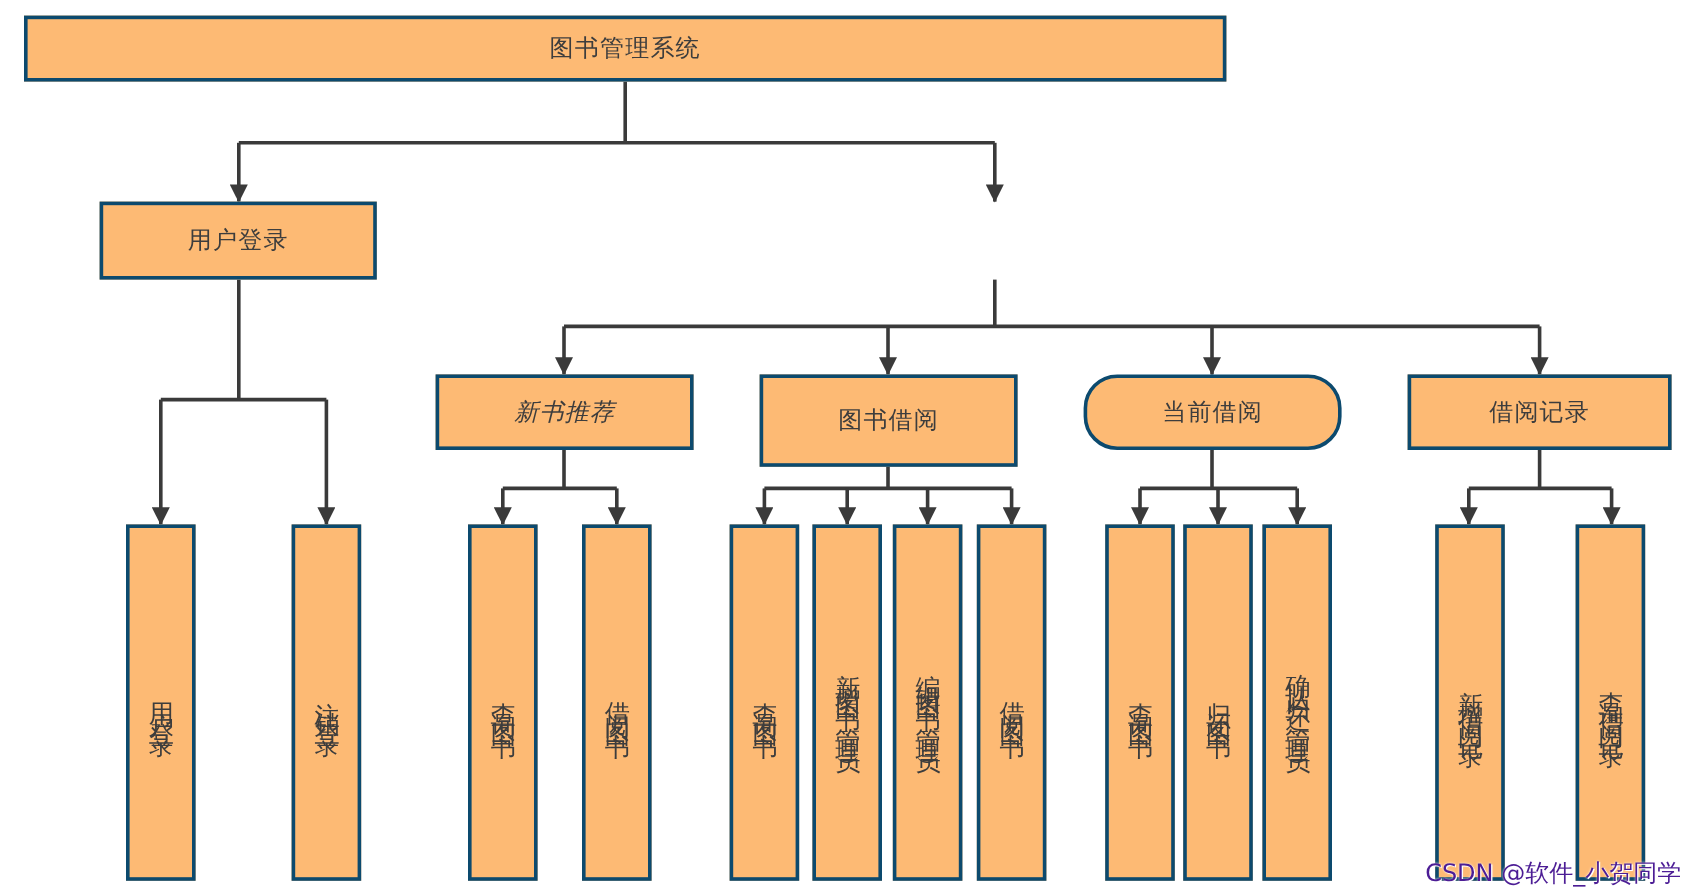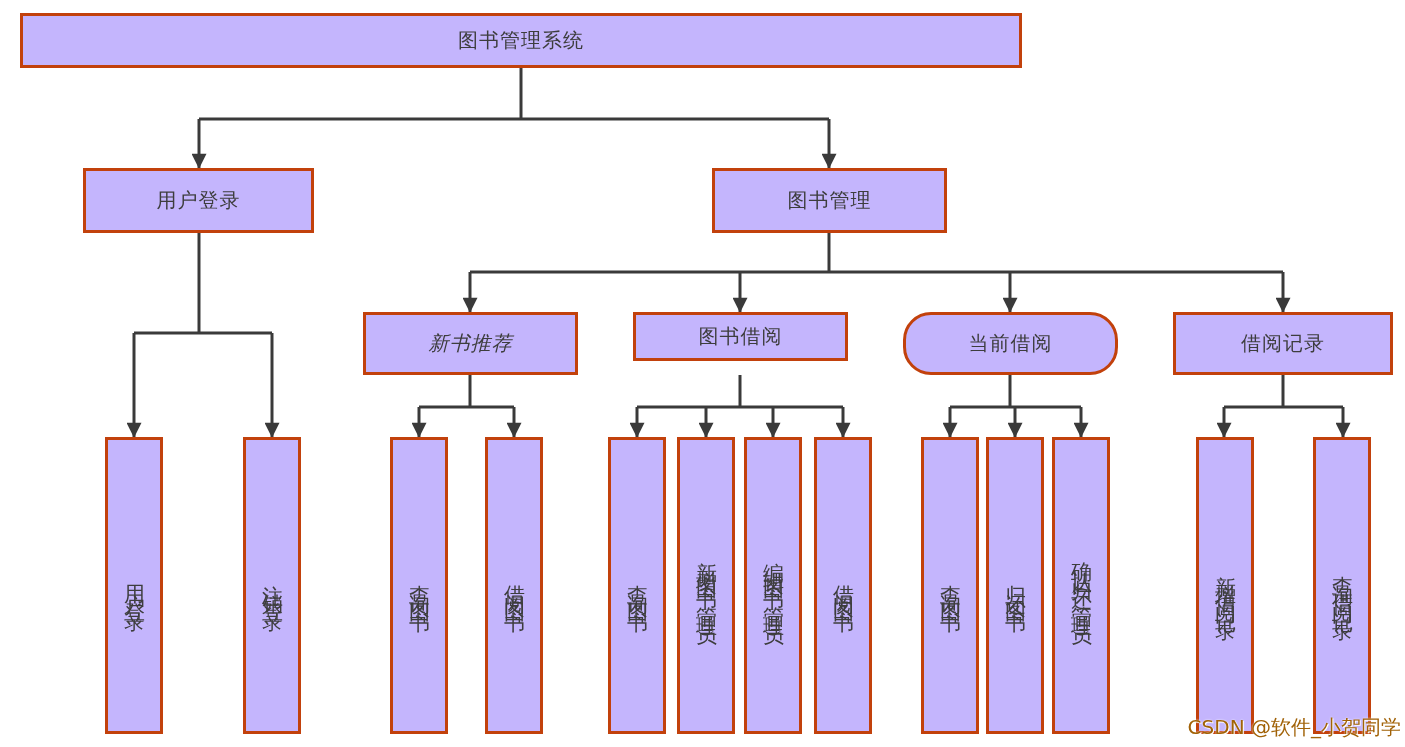--- a/index.html
+++ b/index.html
@@ -14,43 +14,43 @@
   .connector-layer {
     position: absolute;
     left: 0; top: 0;
     width: 1405px; height: 747px;
     pointer-events: none;
   }
   .connector-layer path { stroke: #3a3a3a; stroke-width: 3; fill: none; }
   .node {
     position: absolute;
     box-sizing: border-box;
-    border: 3px solid #c2410c;
-    background: #c4b5fd;
+    border: 3px solid #0c4a6e;
+    background: #fdba74;
     display: flex;
     align-items: center;
     justify-content: center;
     color: #3d3d3d;
   }
   .h-node { font-size: 20px; letter-spacing: 1px; }
   .leaf { width: 58px; height: 297px; top: 437px; }
   .leaf .v-label {
     writing-mode: vertical-rl;
     text-orientation: mixed;
     font-size: 21px;
     letter-spacing: 9px;
     line-height: 1;
     color: #3d3d3d;
   }
   .watermark {
     position: absolute;
     top: 714px;
     right: 4px;
     font-size: 20px;
-    color: #a16207;
+    color: #4c1d95;
     text-shadow: 0 0 2px #ffffff, 1px 1px 0 #ffffff;
     white-space: nowrap;
   }
 </style>
 </head>
 <body>
 
 <div class="canvas">
 
   <svg class="connector-layer" viewBox="0 0 1405 747" xmlns="http://www.w3.org/2000/svg">
@@ -115,28 +115,25 @@
     </g>
   </svg>
 
   <div class="node h-node" style="left:20px; top:13px; width:1002px; height:55px;">
     <span>图书管理系统</span>
   </div>
 
   <div class="node h-node" style="left:83px; top:168px; width:231px; height:65px;">
     <span>用户登录</span>
   </div>
-  <div class="node h-node" style="left:712px; top:168px; width:235px; height:65px;">
-    <span>图书管理</span>
-  </div>
 
   <div class="node h-node" style="left:363px; top:312px; width:215px; height:63px;font-style:italic;">
     <span>新书推荐</span>
   </div>
-  <div class="node h-node" style="left:633px; top:312px; width:215px; height:49px;">
+  <div class="node h-node" style="left:633px; top:312px; width:215px; height:77px;">
     <span>图书借阅</span>
   </div>
   <div class="node h-node" style="left:903px; top:312px; width:215px; height:63px;border-radius:28px;">
     <span>当前借阅</span>
   </div>
   <div class="node h-node" style="left:1173px; top:312px; width:220px; height:63px;">
     <span>借阅记录</span>
   </div>
 
   <div class="node leaf" style="left:105px;">

